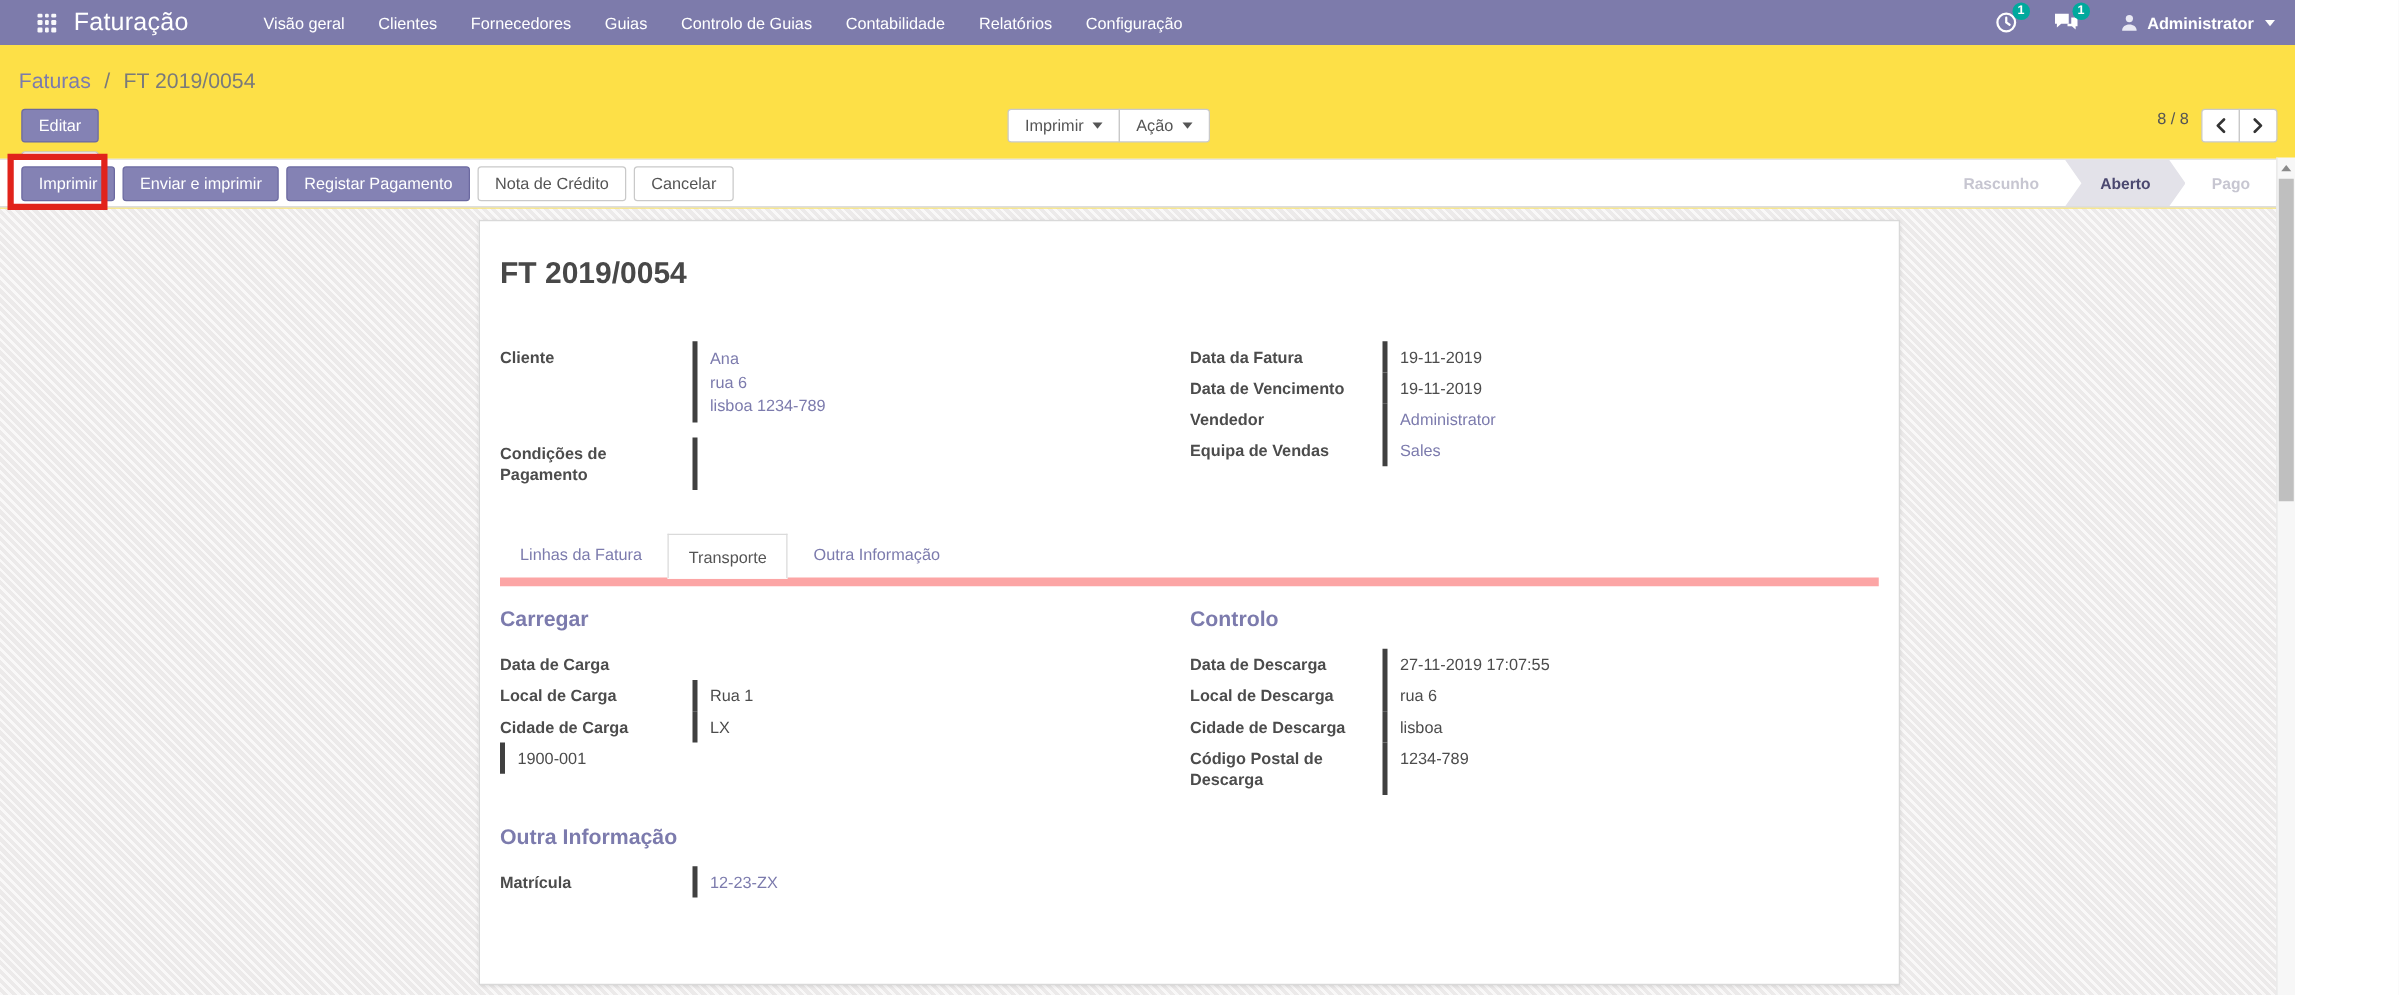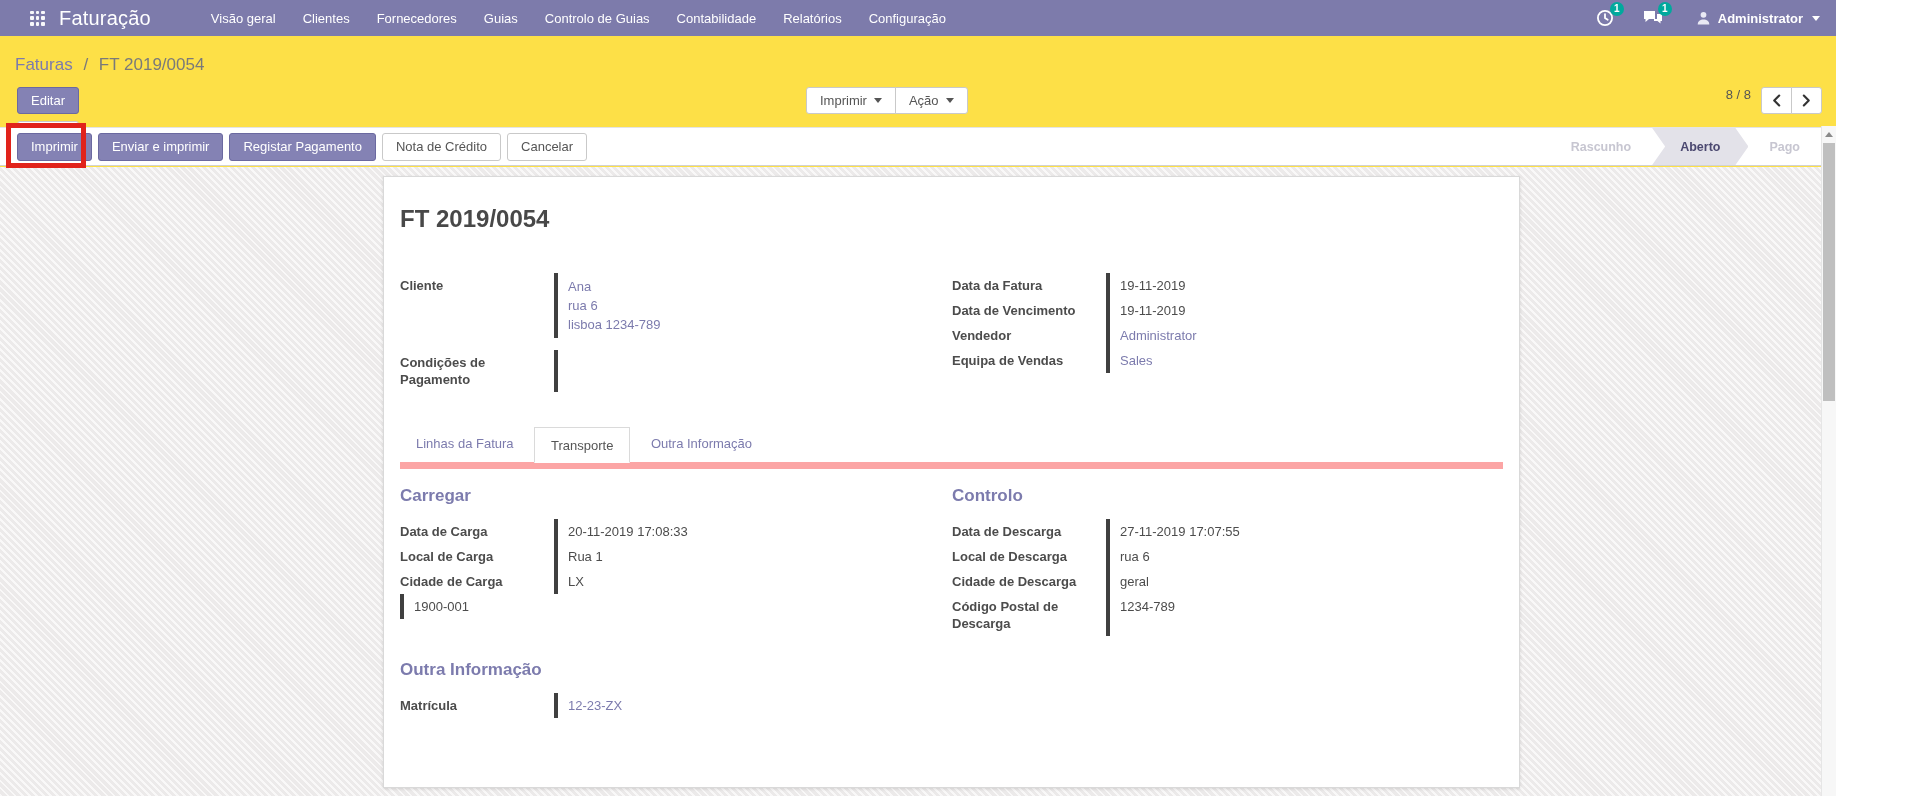--- a/index.html
+++ b/index.html
@@ -251,21 +251,20 @@
         <span class="tab">Outra Informação</span>
       </div>
 
       <div class="tab-pane">
         <div class="transport-grid">
 
           <div>
             <div class="section-heading">Carregar</div>
             <div class="field-row">
               <span class="field-label">Data de Carga</span>
-              <span class="field-value">20-11-2019 17:08:33</span>
             </div>
             <div class="field-row">
               <span class="field-label">Local de Carga</span>
               <span class="field-value">Rua 1</span>
             </div>
             <div class="field-row">
               <span class="field-label">Cidade de Carga</span>
               <span class="field-value">LX</span>
             </div>
             <div class="field-row">
@@ -278,21 +277,21 @@
             <div class="field-row">
               <span class="field-label">Data de Descarga</span>
               <span class="field-value">27-11-2019 17:07:55</span>
             </div>
             <div class="field-row">
               <span class="field-label">Local de Descarga</span>
               <span class="field-value">rua 6</span>
             </div>
             <div class="field-row">
               <span class="field-label">Cidade de Descarga</span>
-              <span class="field-value">geral</span>
+              <span class="field-value">lisboa</span>
             </div>
             <div class="field-row">
               <span class="field-label">Código Postal de Descarga</span>
               <span class="field-value">1234-789</span>
             </div>
           </div>
         </div>
 
         <div class="other-section">
           <div class="section-heading">Outra Informação</div>

